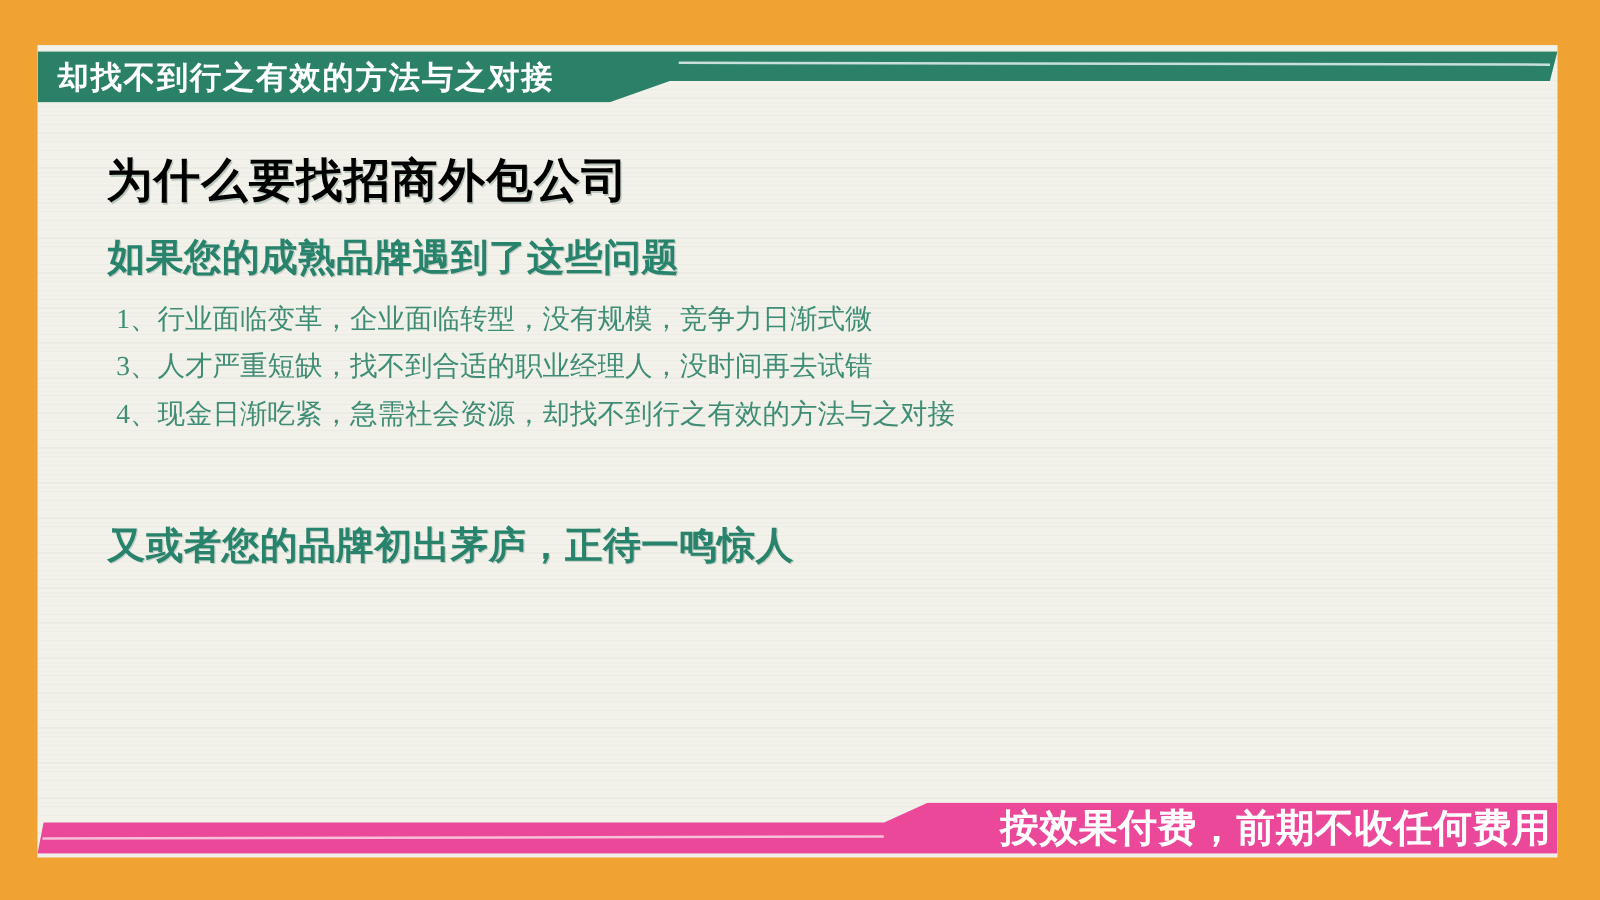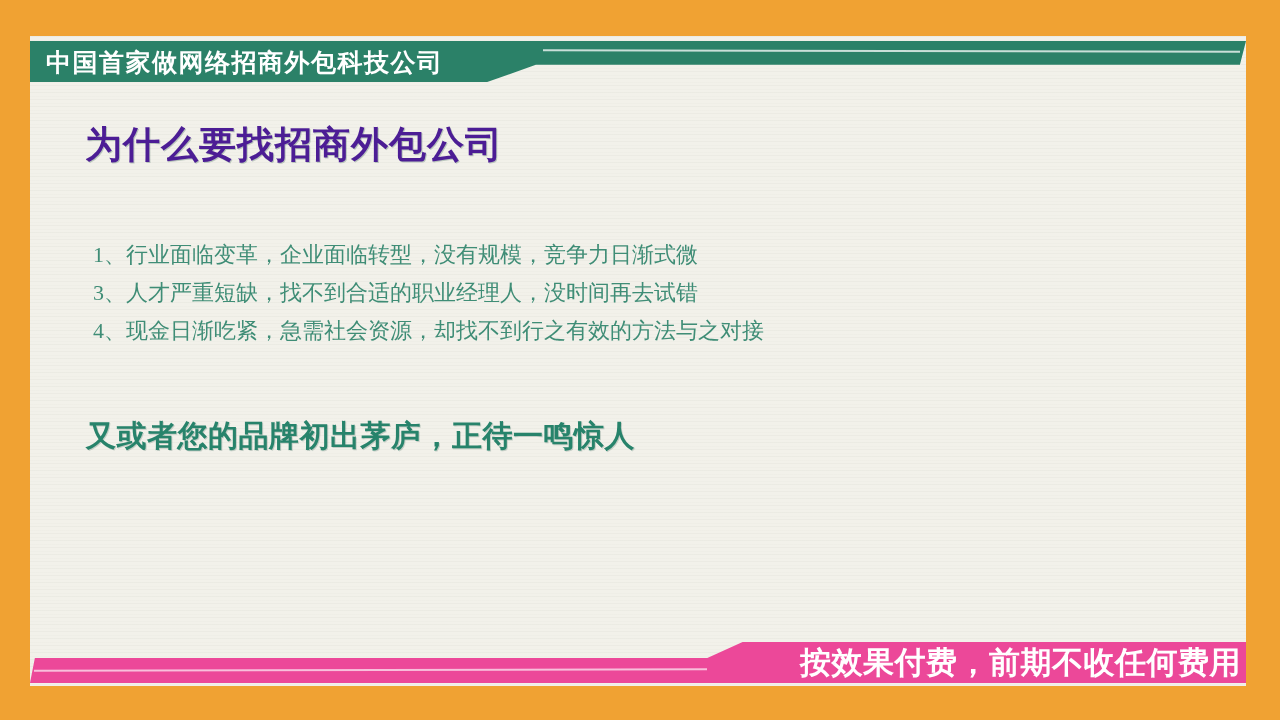--- a/index.html
+++ b/index.html
@@ -51,21 +51,21 @@
     white-space: nowrap;
   }
   .ribbon-bottom .shine {
     position: absolute; left: 4px; top: 27px; width: 673px; height: 2px;
     background: rgba(255,255,255,0.65);
     transform: rotate(-0.12deg);
   }
   
   .slide-title {
     position: absolute; left: 85px; top: 120px;
-    color: #4c1d95; font-size: 37px; font-weight: bold; letter-spacing: 1px;
+    color: #000000; font-size: 37px; font-weight: bold; letter-spacing: 1px;
     white-space: nowrap;
     text-shadow: 1px 1px 0 rgba(20,70,55,0.25);
   }
   .section-heading {
     position: absolute; left: 86px;
     color: #27836B; font-size: 30px; font-weight: bold; letter-spacing: 0.5px;
     white-space: nowrap;
     text-shadow: 1px 1px 0 rgba(20,70,55,0.2);
   }
   .heading-1 { top: 186px; }
@@ -82,25 +82,26 @@
 </style>
 </head>
 <body>
 
 <div class="stage">
 
   <div class="paper"></div>
 
   <div class="ribbon-top">
     <div class="shine"></div>
-    <div class="label">中国首家做网络招商外包科技公司</div>
+    <div class="label">却找不到行之有效的方法与之对接</div>
   </div>
 
   <div class="slide-title">为什么要找招商外包公司</div>
 
+  <div class="section-heading heading-1">如果您的成熟品牌遇到了这些问题</div>
 
   <div class="item-list list-1">
     <div class="list-item">1、行业面临变革，企业面临转型，没有规模，竞争力日渐式微</div>
     <div class="list-item">3、人才严重短缺，找不到合适的职业经理人，没时间再去试错</div>
     <div class="list-item">4、现金日渐吃紧，急需社会资源，却找不到行之有效的方法与之对接</div>
   </div>
 
   <div class="section-heading heading-2">又或者您的品牌初出茅庐，正待一鸣惊人</div>
 
 

